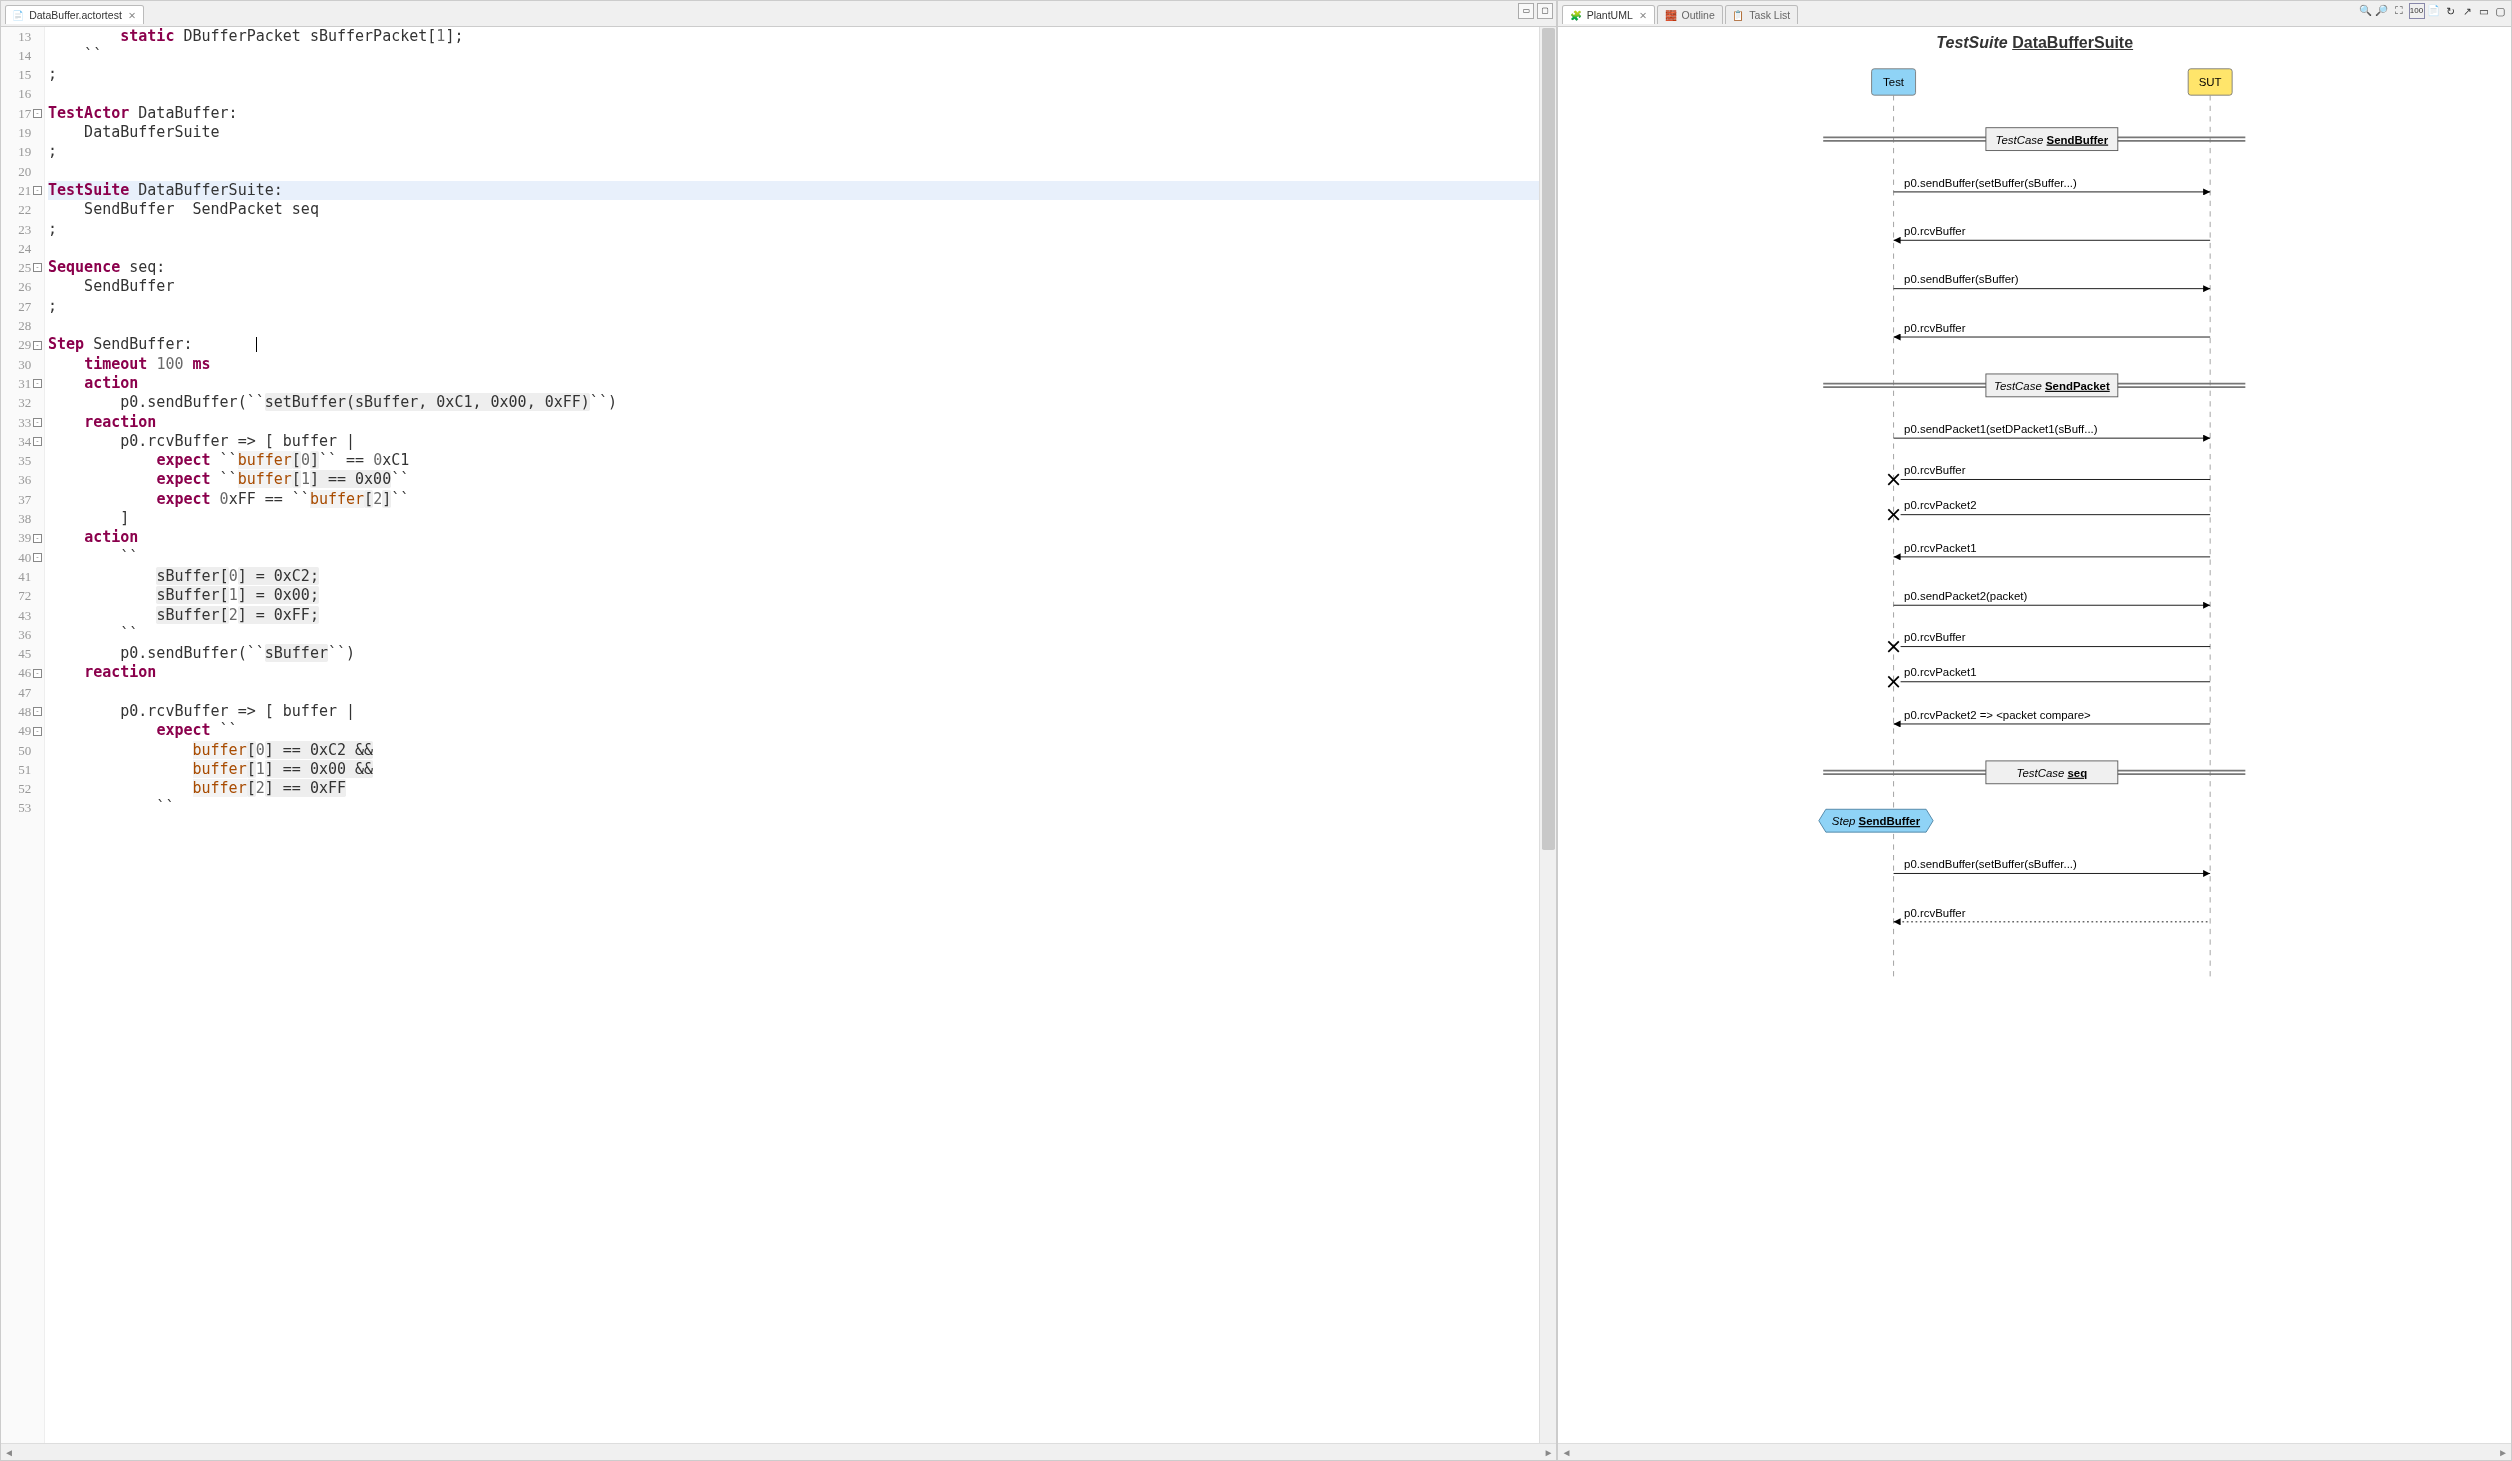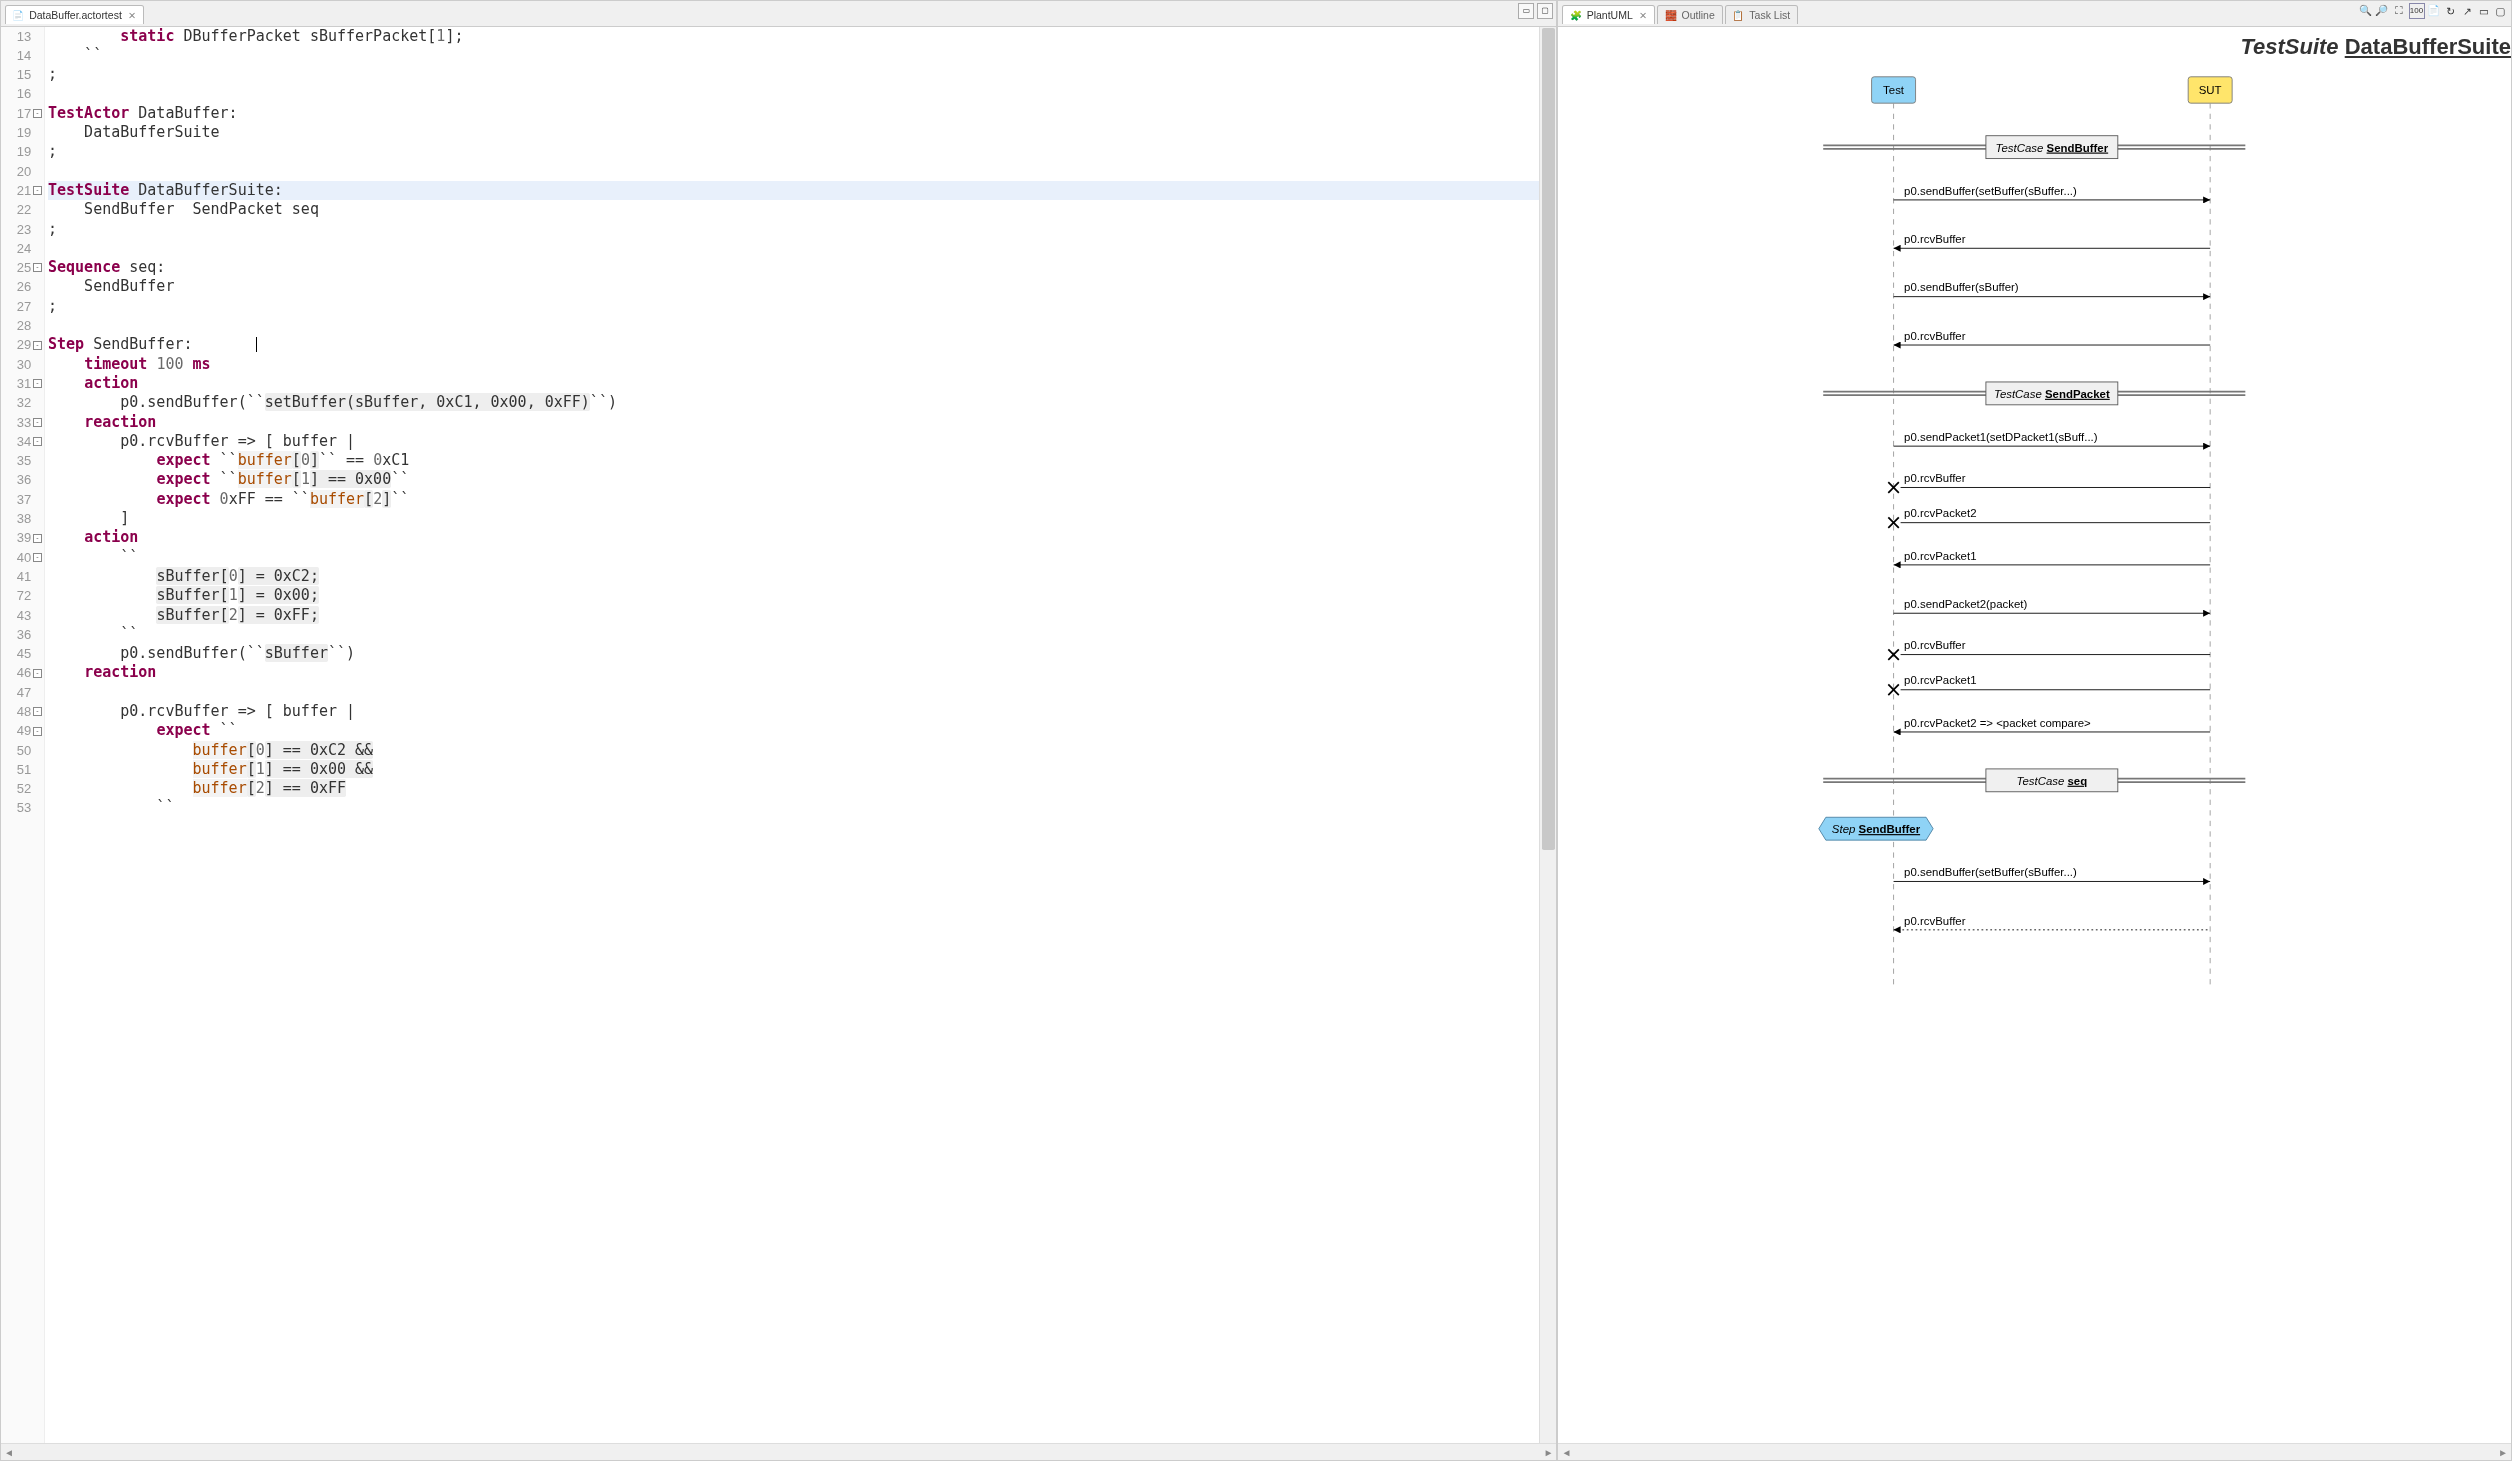--- a/index.html
+++ b/index.html
@@ -103,21 +103,21 @@
     overflow: hidden;
     position: relative;
   }
   .gutter {
     width: 39px;
     background: #fafafa;
     color: #999;
     text-align: right;
     padding-right: 3.5px;
     border-right: 0.9px solid #eee;
-    font-family: Liberation Sans, sans-serif;
+    font-family: Liberation Serif, serif;
     font-size: 13px;
     line-height: 19.3px;
     user-select: none;
   }
   .gutter .ln {
     height: 19.3px;
     position: relative;
     padding-right: 8.8px;
   }
   .gutter .fold {
@@ -186,23 +186,23 @@
 
   
   .diagram-wrap {
     flex: 1;
     background: #fff;
     overflow: auto;
     position: relative;
     padding-top: 7px;
   }
   .uml-title {
-    text-align: right;
+    text-align: center;
     font-weight: bold;
-    font-size: 22px;
+    font-size: 16px;
     margin-bottom: 8.8px;
   }
   .uml-title .it { font-style: italic; }
   .uml-title .ul { text-decoration: underline; }
 
   .uml-svg { width: 100%; height: 1362px; }
   .tc-box {
     fill: #f0f0f0;
     stroke: #555;
     stroke-width: 1;

